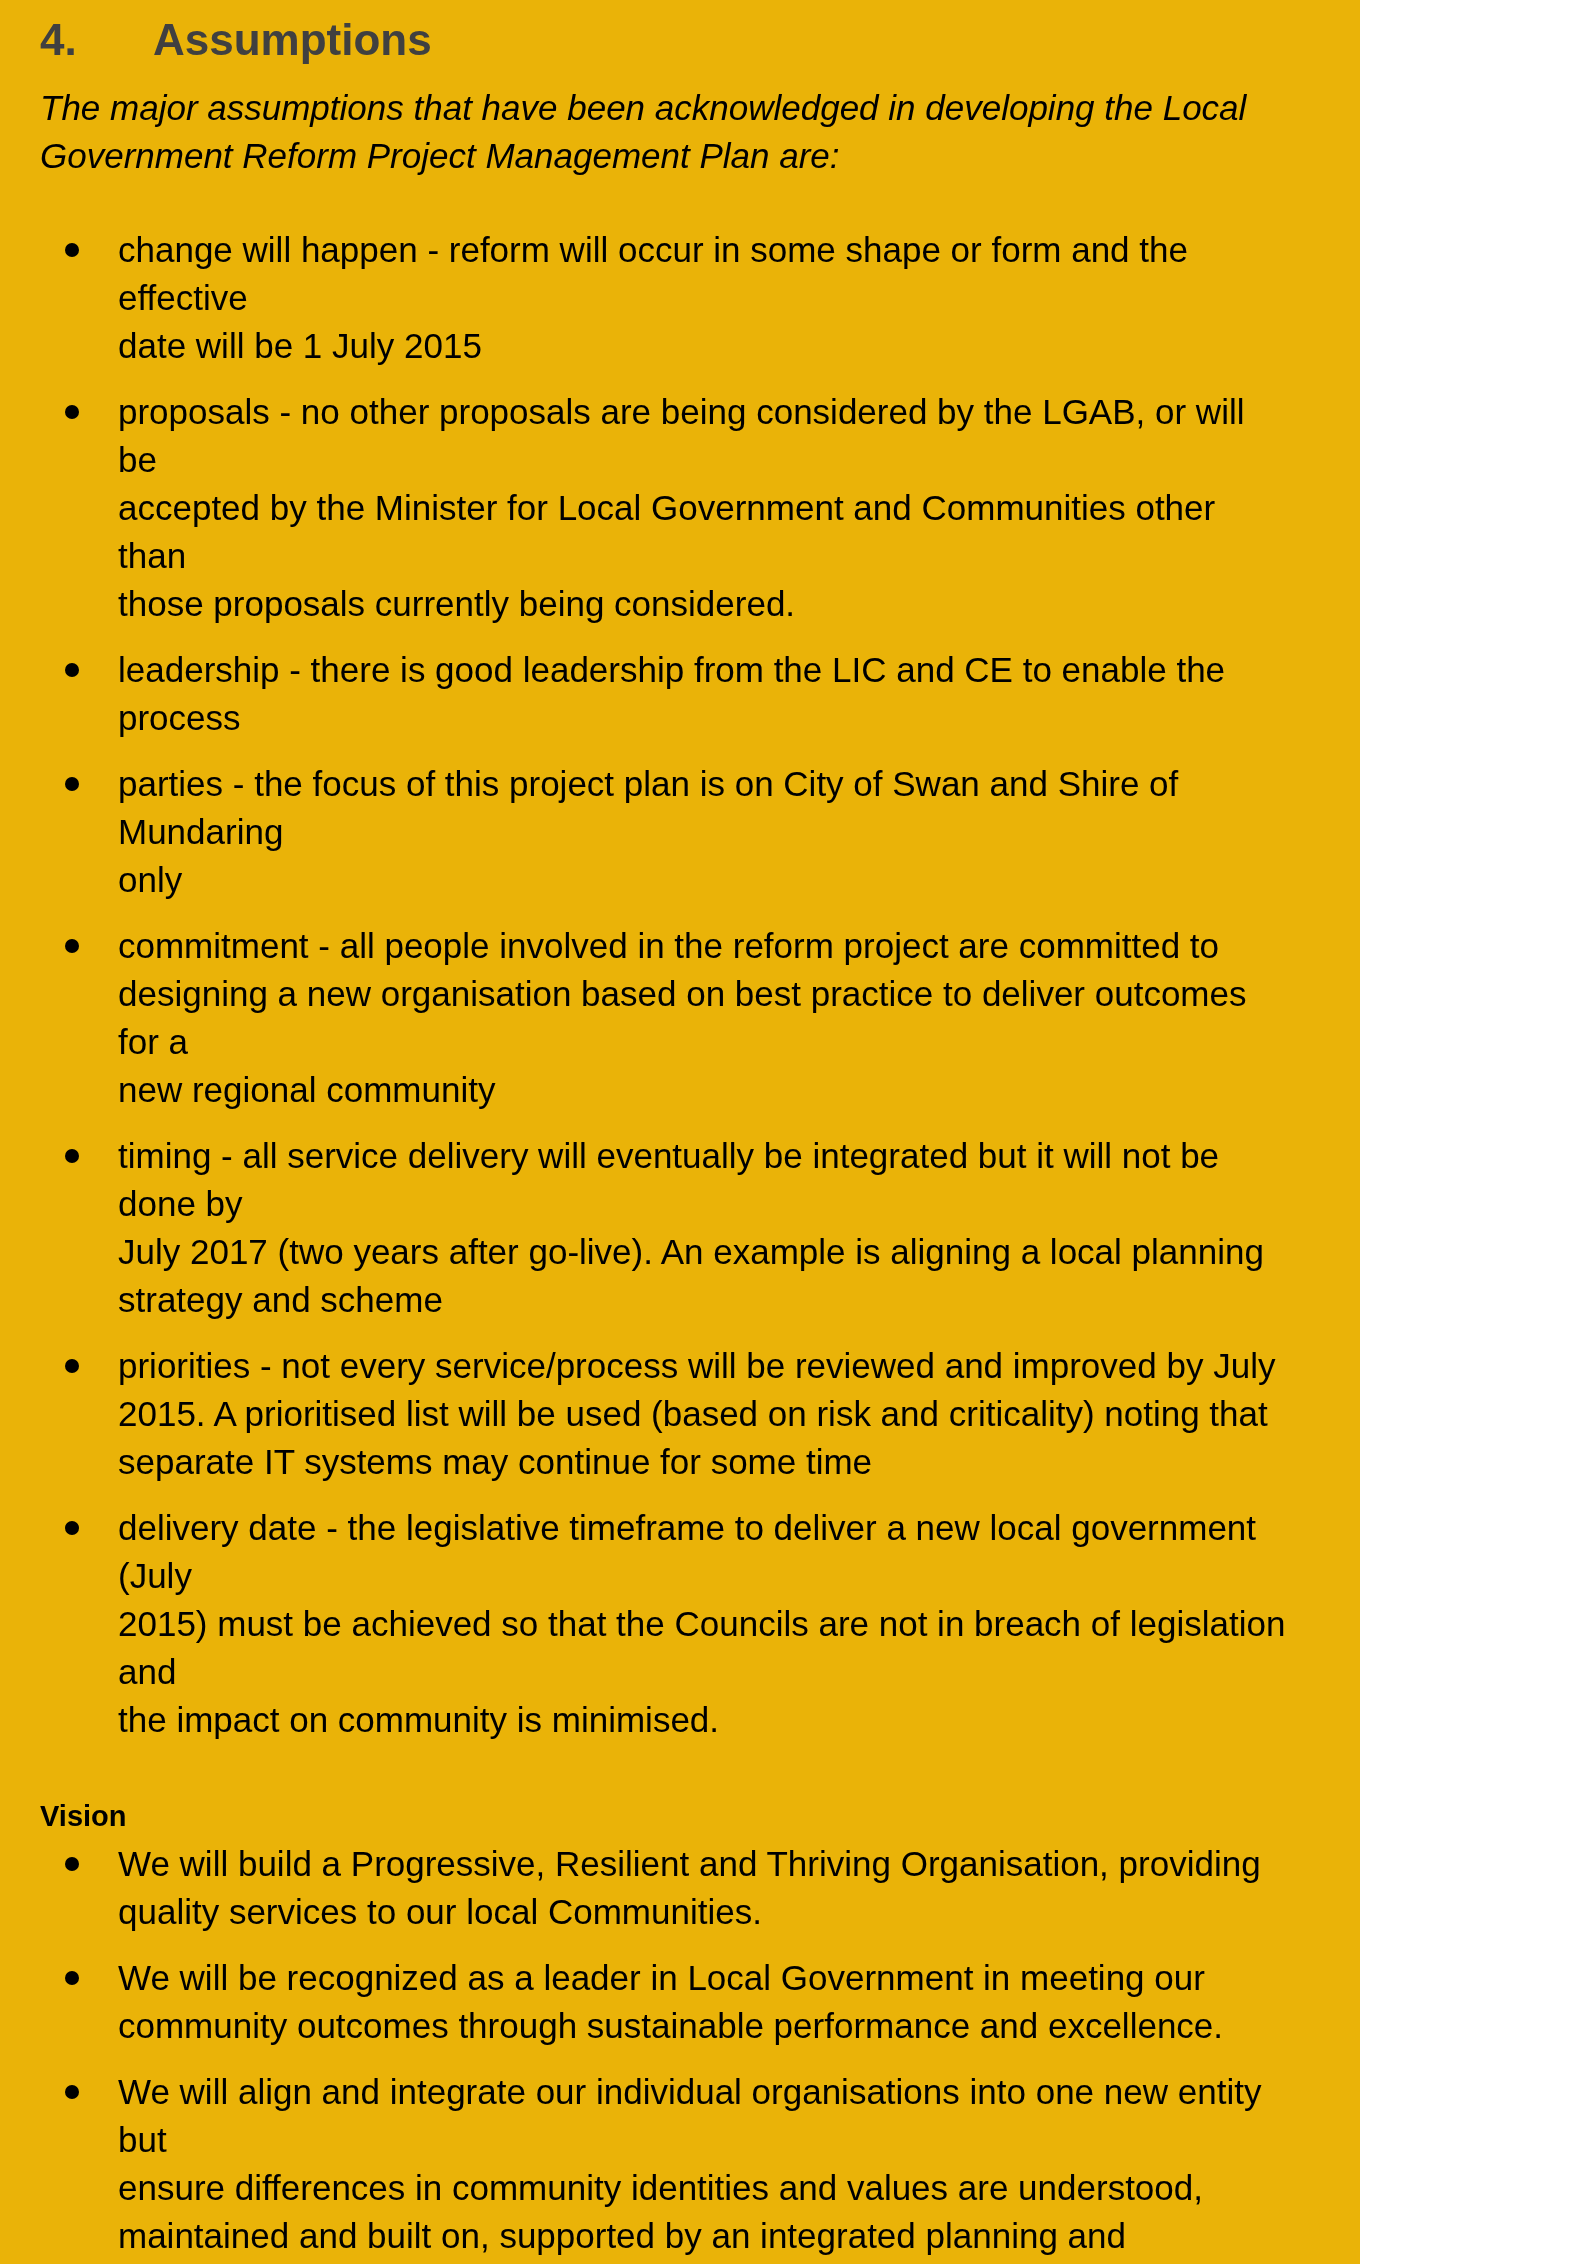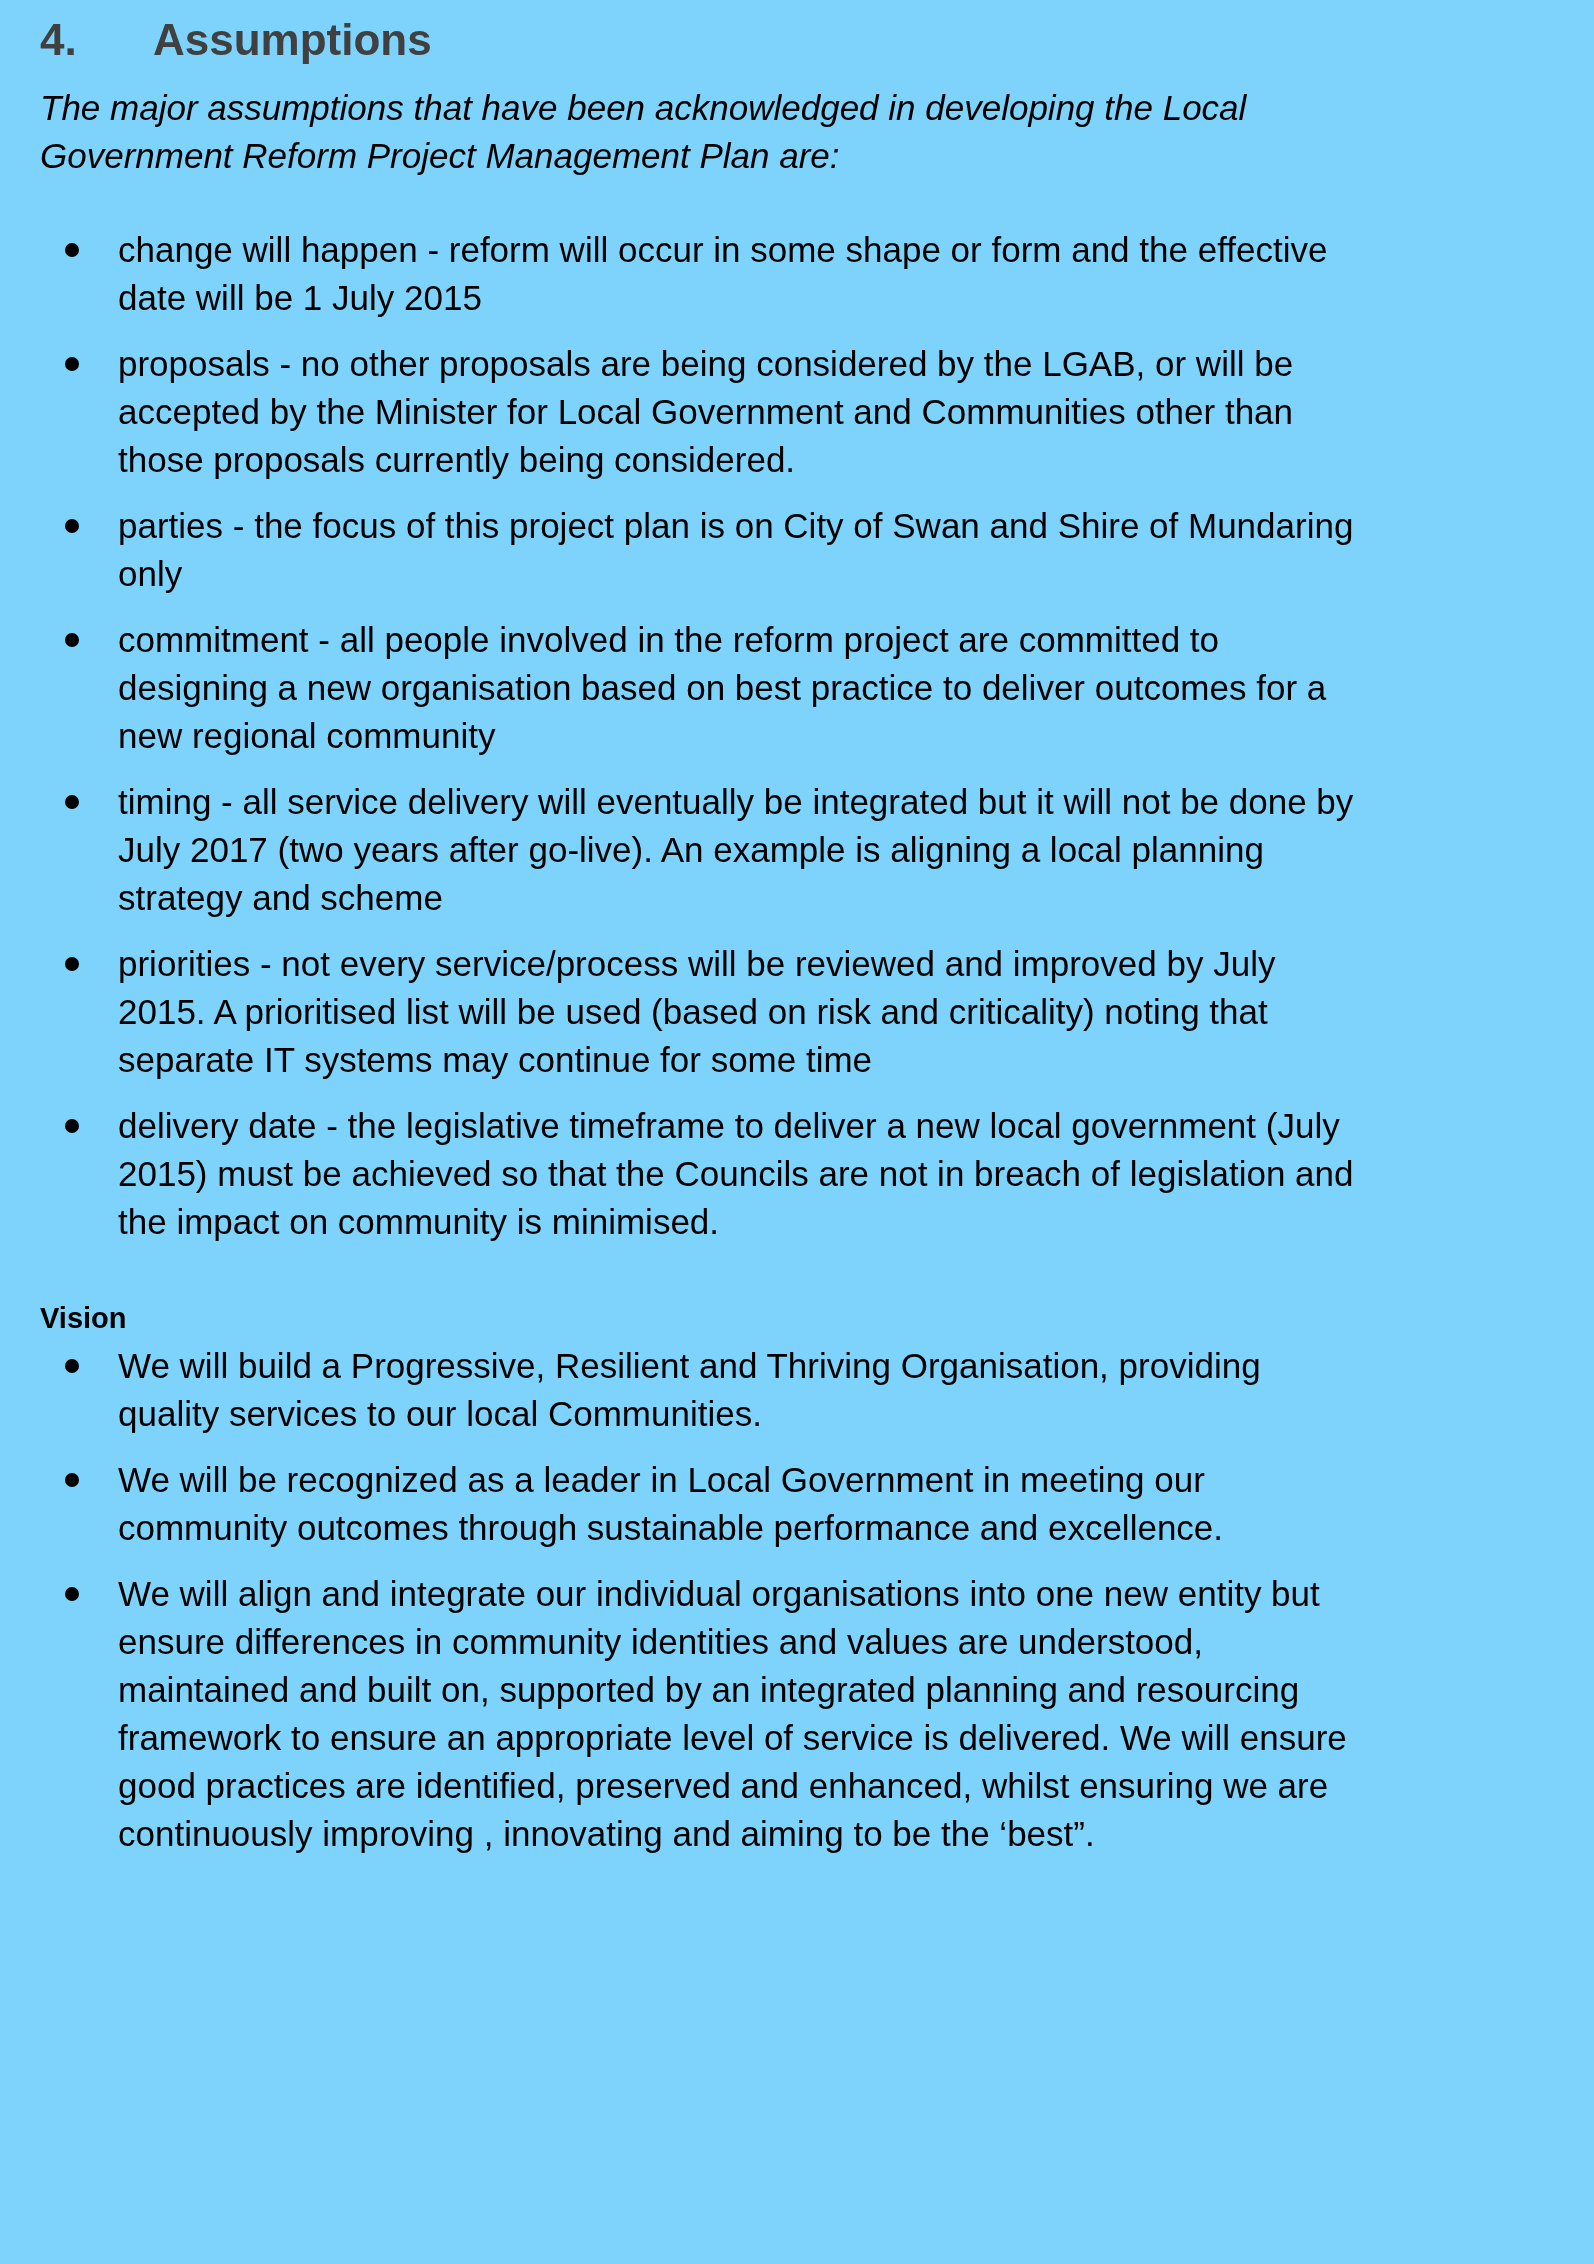--- a/index.html
+++ b/index.html
@@ -11,24 +11,24 @@
     width: 1594px;
     height: 2264px;
     font-family: "Liberation Sans", "DejaVu Sans", sans-serif;
     font-size: 35px;
     line-height: 48px;
     color: #000000;
     overflow: hidden;
   }
   .page {
     box-sizing: border-box;
-    width: 1594px;
+    width: 1360px;
     height: 2264px;
     padding: 14px 70px 0 40px;
-    background: #7dd3fc;
+    background: #eab308;
   }
   .section-heading {
     margin: 0 0 18px 0;
     font-size: 44px;
     line-height: 52px;
     font-weight: bold;
     color: #404040;
     white-space: nowrap;
   }
   .section-heading .num {
@@ -86,20 +86,21 @@
 
   <p class="para intro">The major assumptions that have been acknowledged in developing the Local
 Government Reform Project Management Plan are:</p>
 
   <ul class="bullet-list">
     <li><span class="bullet-dot"></span><span>change will happen - reform will occur in some shape or form and the effective
 date will be 1 July 2015</span></li>
     <li><span class="bullet-dot"></span><span>proposals - no other proposals are being considered by the LGAB, or will be
 accepted by the Minister for Local Government and Communities other than
 those proposals currently being considered.</span></li>
+    <li><span class="bullet-dot"></span><span>leadership - there is good leadership from the LIC and CE to enable the process</span></li>
     <li><span class="bullet-dot"></span><span>parties - the focus of this project plan is on City of Swan and Shire of Mundaring
 only</span></li>
     <li><span class="bullet-dot"></span><span>commitment - all people involved in the reform project are committed to
 designing a new organisation based on best practice to deliver outcomes for a
 new regional community</span></li>
     <li><span class="bullet-dot"></span><span>timing - all service delivery will eventually be integrated but it will not be done by
 July 2017 (two years after go-live). An example is aligning a local planning
 strategy and scheme</span></li>
     <li><span class="bullet-dot"></span><span>priorities - not every service/process will be reviewed and improved by July
 2015.  A prioritised list will be used (based on risk and criticality) noting that

